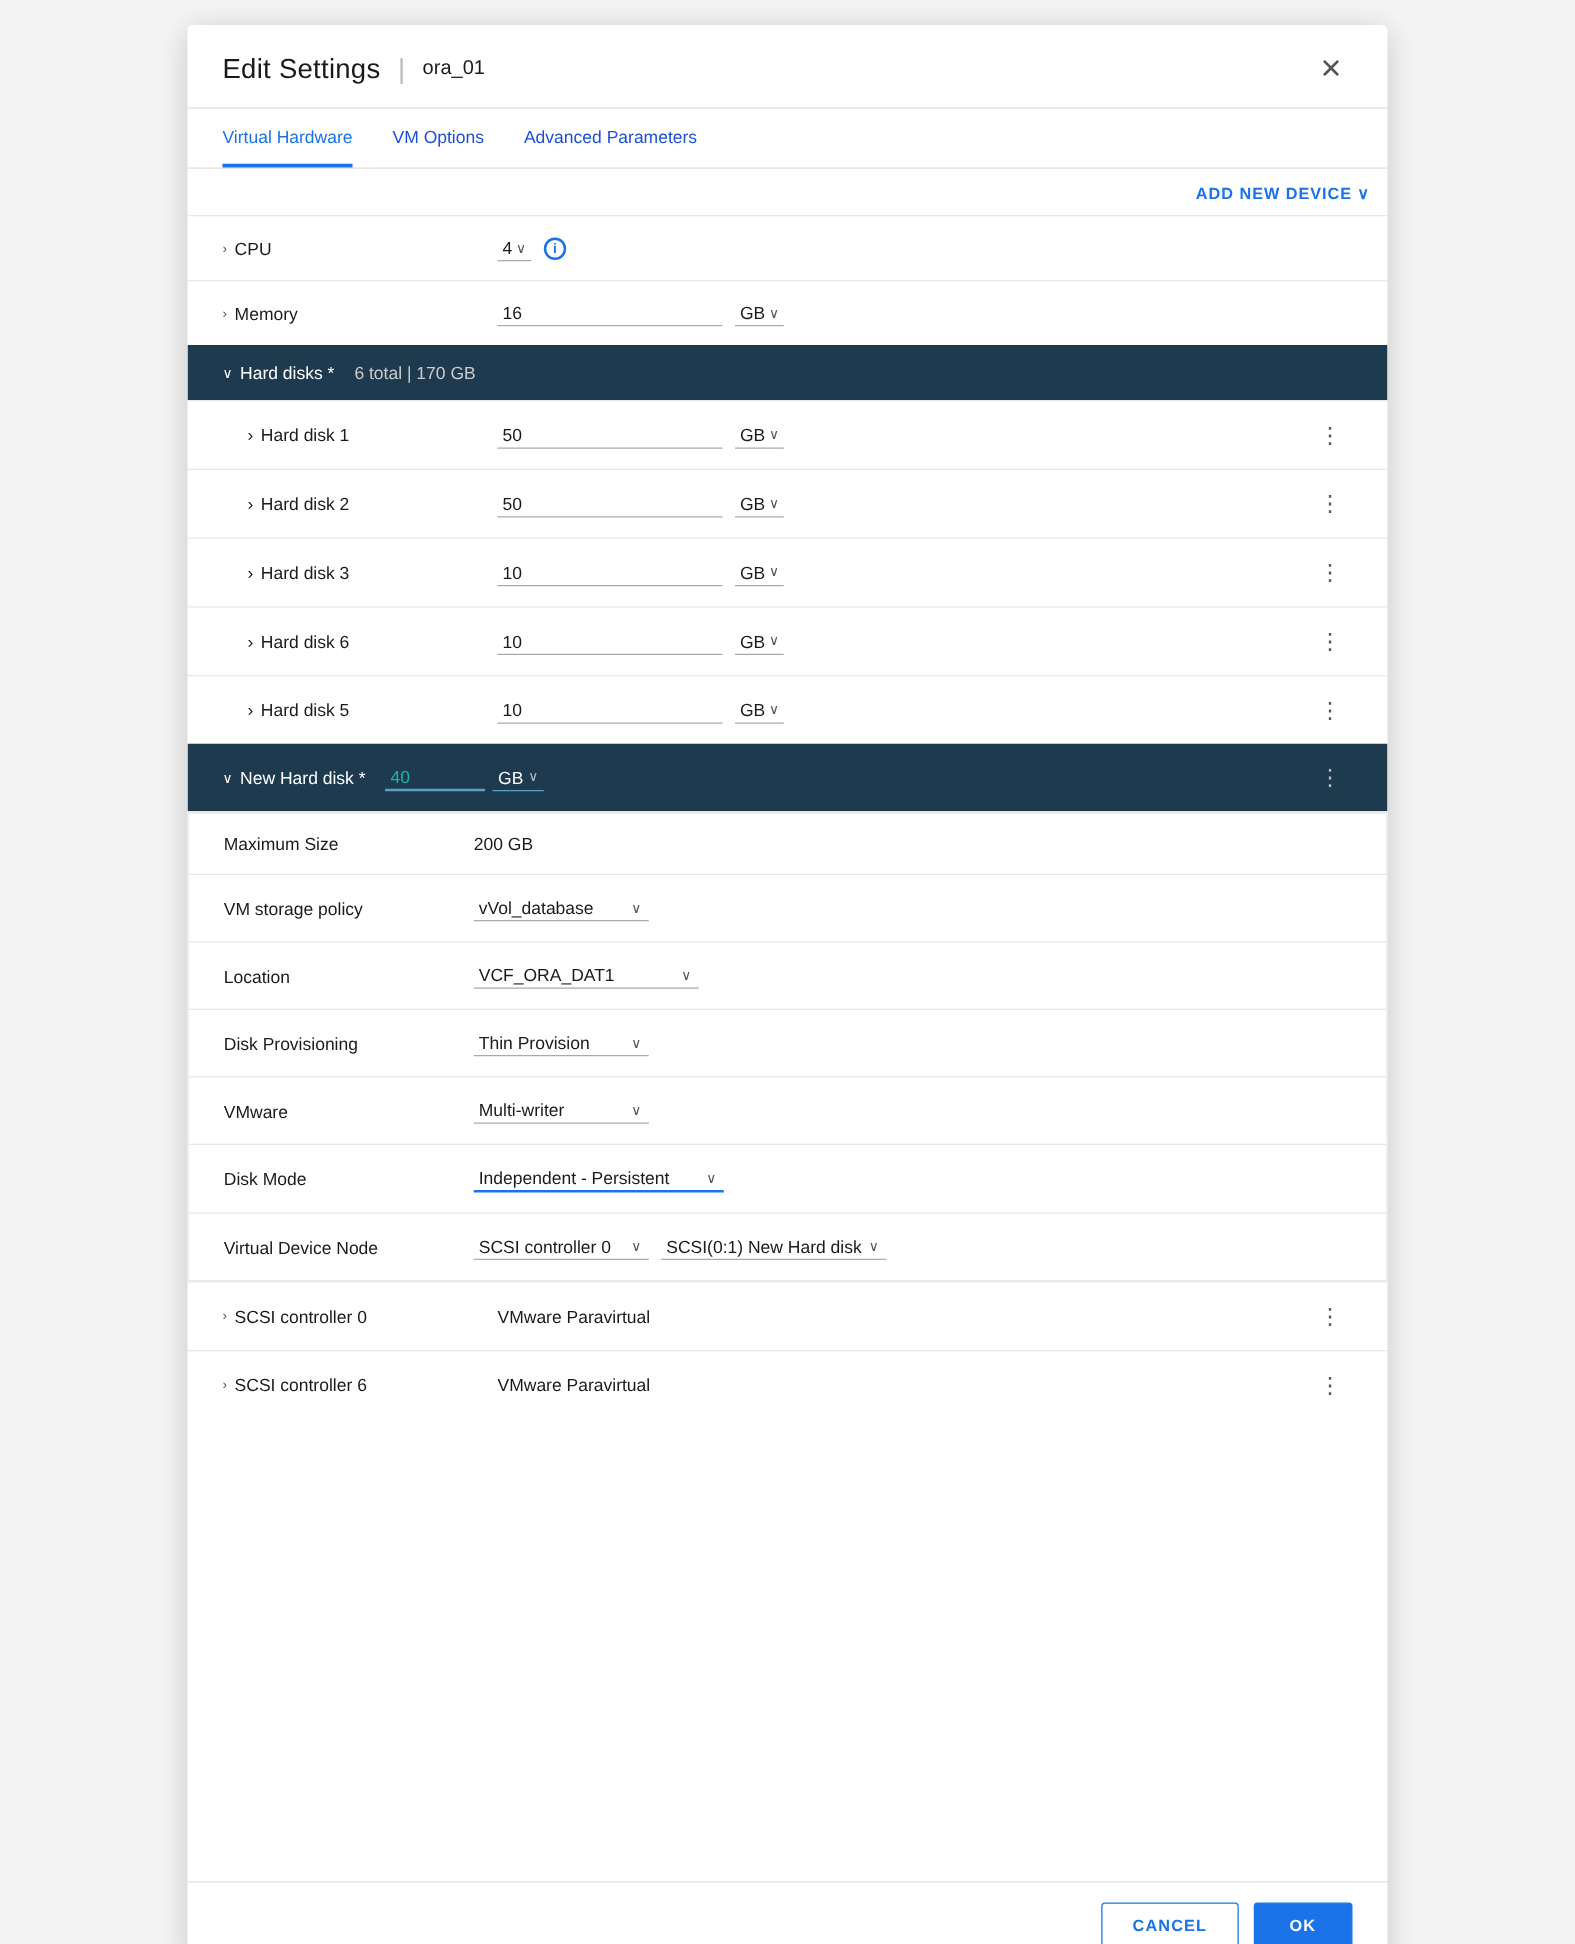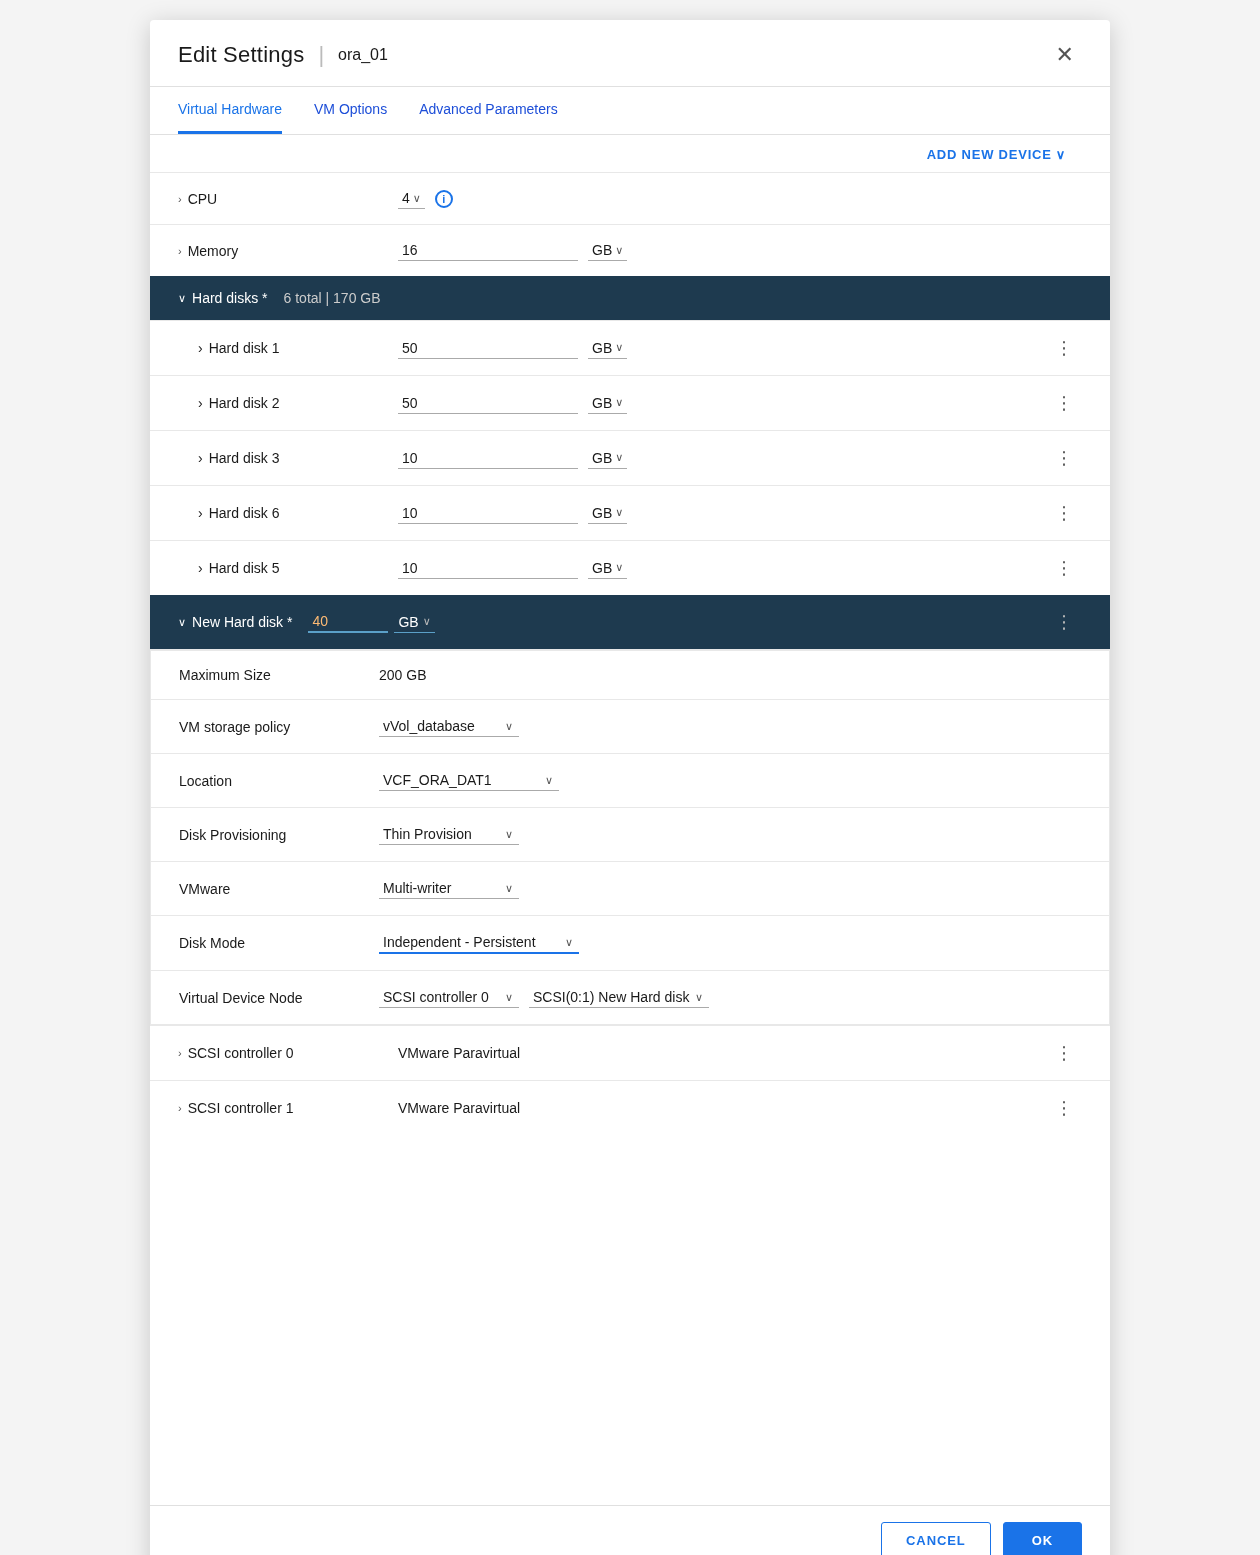--- a/index.html
+++ b/index.html
@@ -77,21 +77,21 @@
       font-weight: 500;
     }
     .content {
       flex: 1;
       overflow-y: auto;
       padding: 0;
     }
     .add-device-row {
       display: flex;
       justify-content: flex-end;
-      padding: 12px 44px 10px 28px;
+      padding: 12px 14px 10px 28px;
     }
     .add-device-btn {
       background: none;
       border: none;
       color: #1a73e8;
       font-size: 13px;
       font-weight: 600;
       letter-spacing: 0.06em;
       cursor: pointer;
       display: flex;
@@ -250,21 +250,21 @@
       align-items: center;
       padding: 14px 28px;
       font-size: 14px;
       font-weight: 500;
     }
     .new-disk-header .chevron { margin-right: 6px; font-size: 11px; }
     .new-disk-header .disk-input {
       background: transparent;
       border: none;
       border-bottom: 2px solid #5ba0c8;
-      color: #fdba74;
+      color: #14b8a6;
       font-size: 14px;
       width: 80px;
       margin-left: 16px;
       padding: 2px 4px;
       outline: none;
     }
     .new-disk-header .select-inline-dark {
       display: inline-flex;
       align-items: center;
       gap: 4px;
@@ -557,21 +557,21 @@
       </div>
       <div class="hw-value">
         <span style="font-size:14px;color:#1a1a1a;">VMware Paravirtual</span>
       </div>
       <button class="more-btn">⋮</button>
     </div>
 
     <div class="hw-row">
       <div class="hw-label">
         <span class="chevron">›</span>
-        <span>SCSI controller 1</span>
+        <span>SCSI controller 6</span>
       </div>
       <div class="hw-value">
         <span style="font-size:14px;color:#1a1a1a;">VMware Paravirtual</span>
       </div>
       <button class="more-btn">⋮</button>
     </div>
 
   </div>
 
   <div class="dialog-footer">

